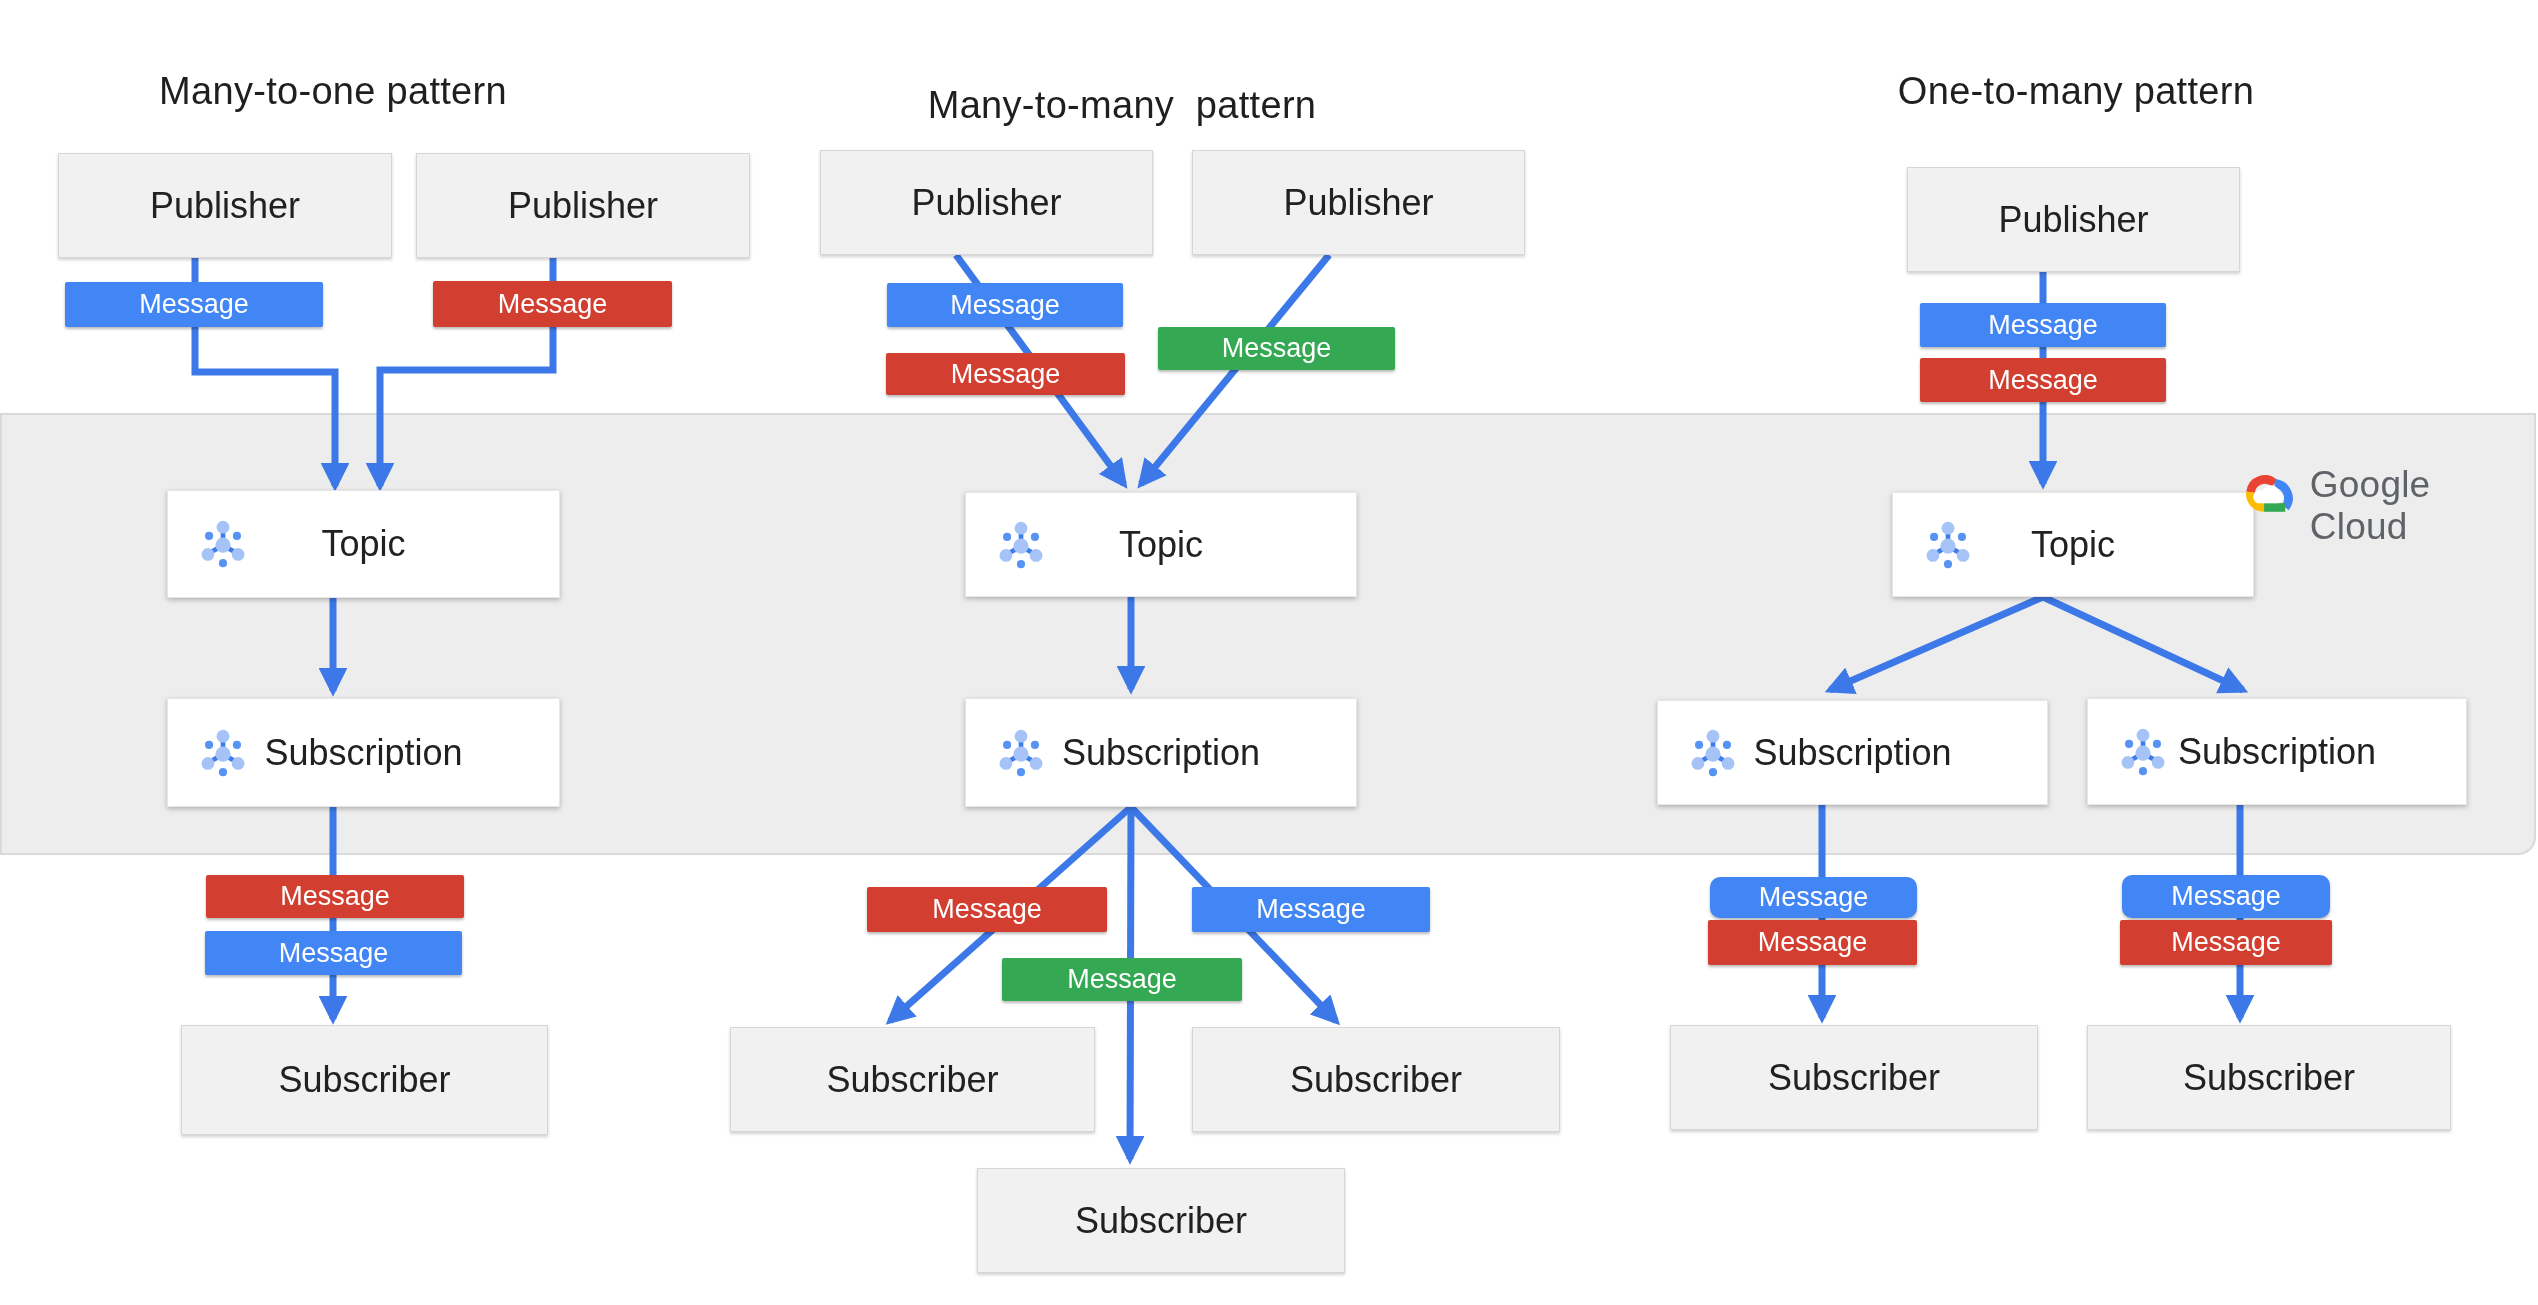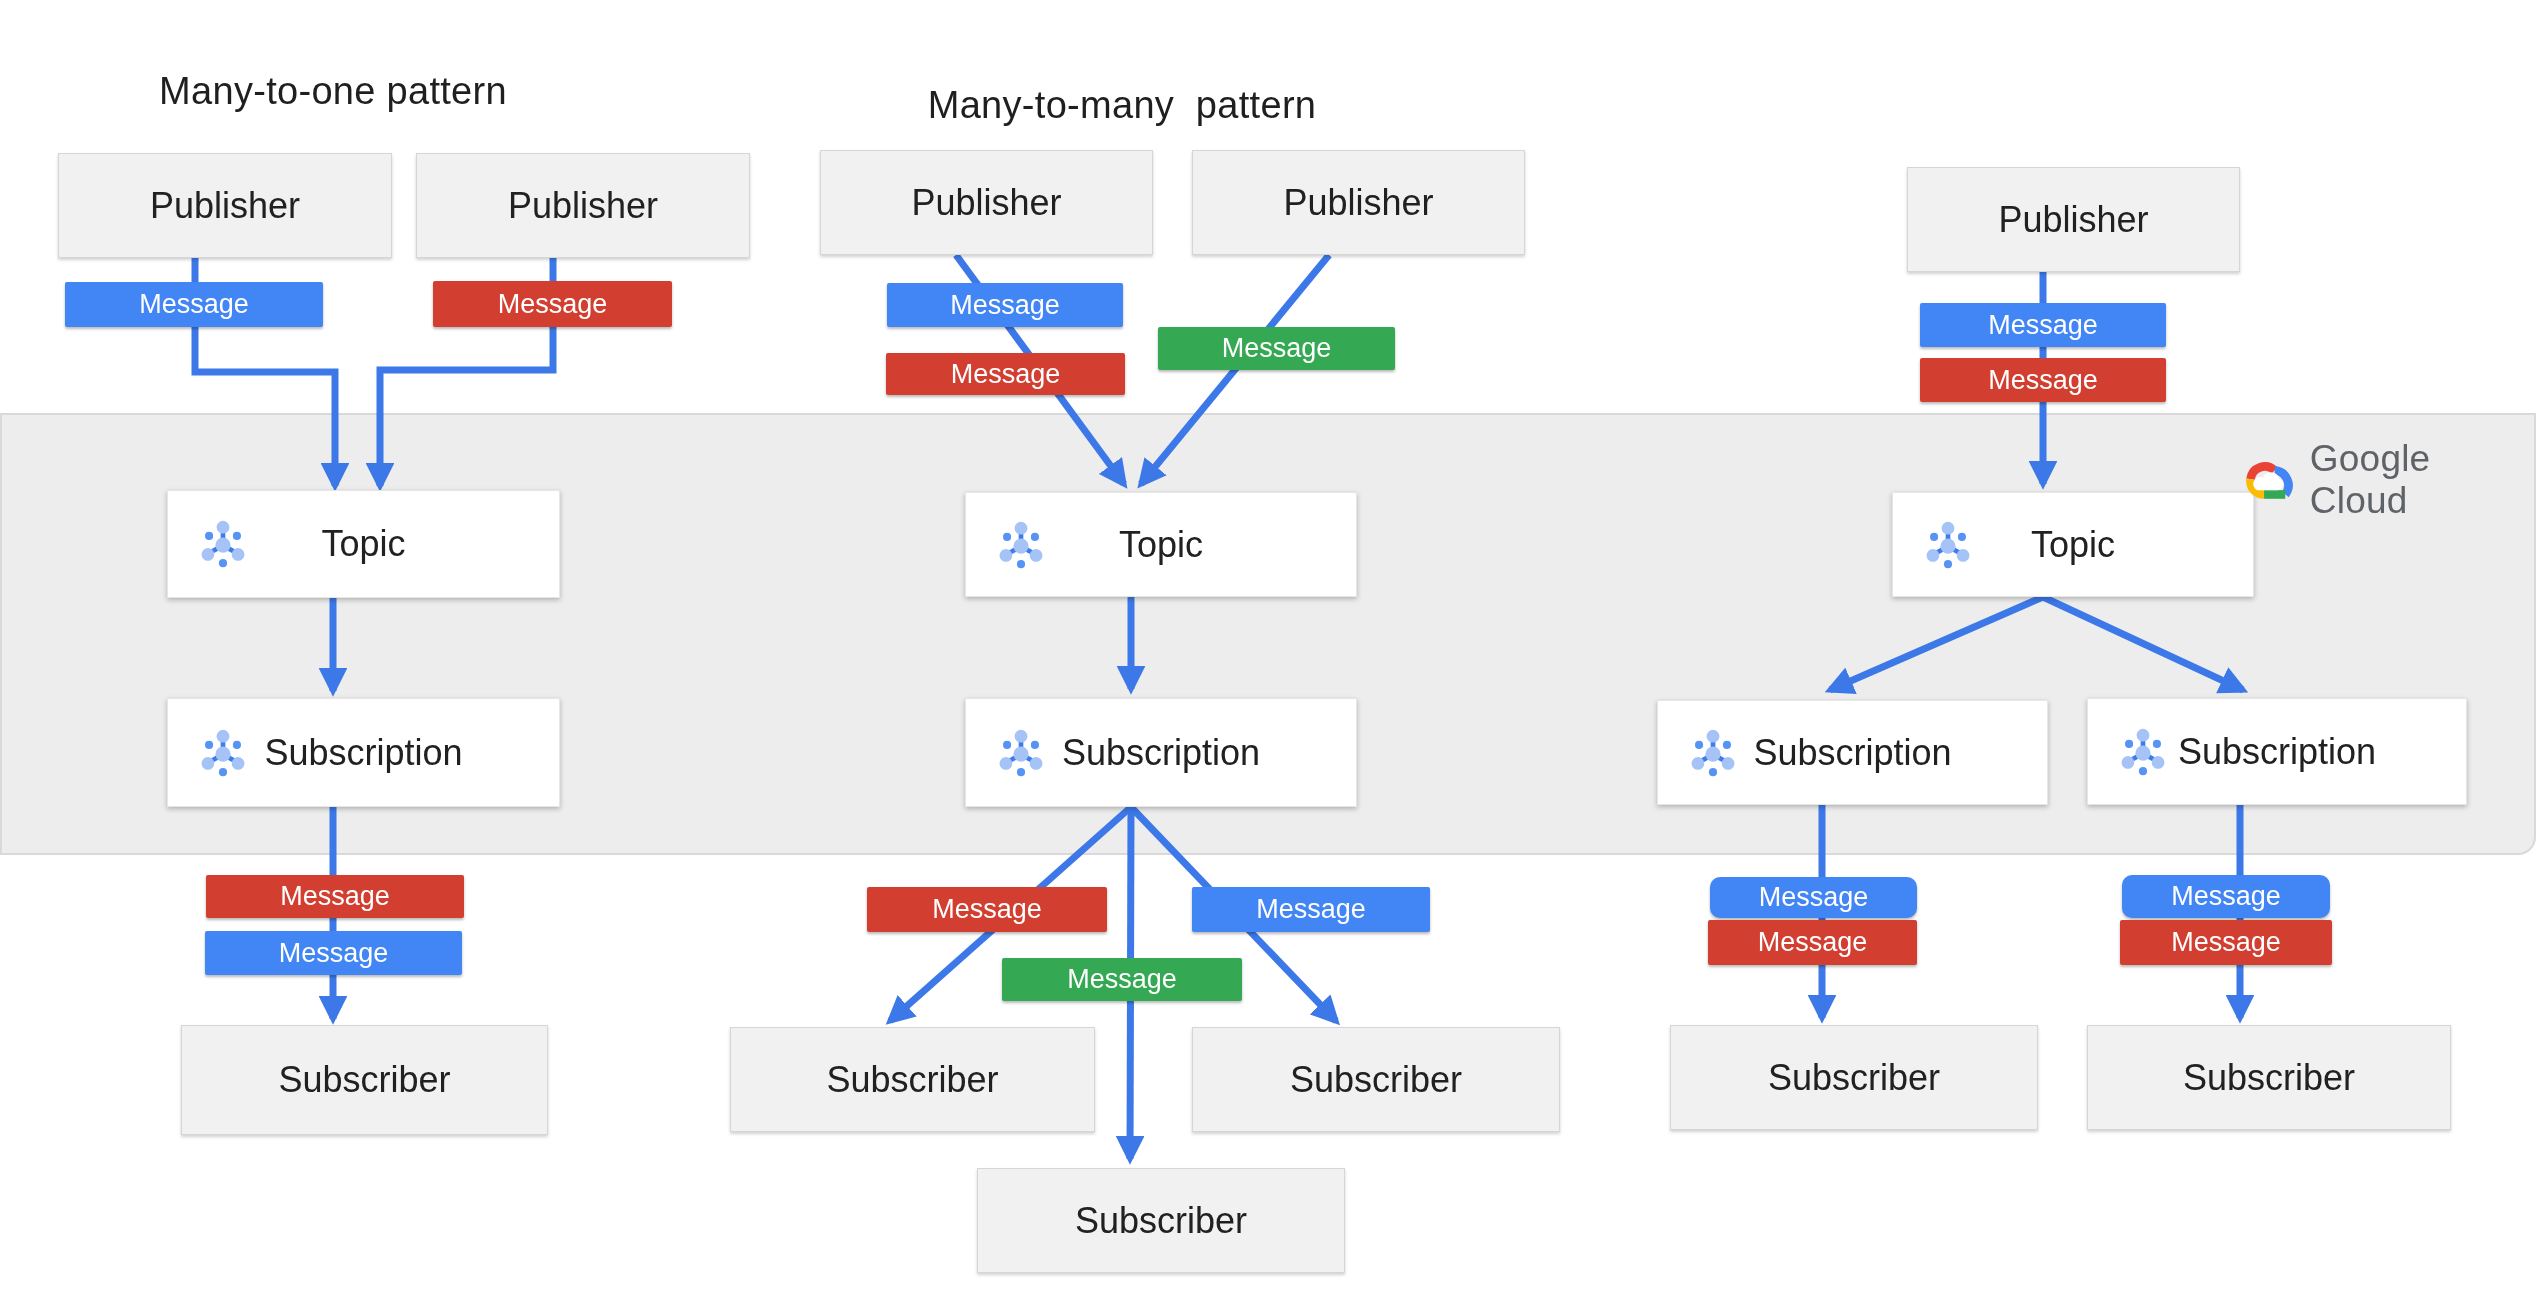--- a/index.html
+++ b/index.html
@@ -10,21 +10,21 @@
   .box.gray{background:#F1F1F2;border:1px solid #D6D6D6;box-shadow:0 2px 3px rgba(0,0,0,.18);}
   .box.white{background:#FFFFFF;border:1px solid #E6E6E6;box-shadow:0 2px 5px rgba(0,0,0,.25);}
   .box .hubicon{position:absolute;left:26px;top:50%;transform:translateY(-50%);}
   .badge{position:absolute;box-sizing:border-box;display:flex;align-items:center;justify-content:center;
          color:#fff;font-size:27px;box-shadow:0 2px 3px rgba(0,0,0,.28);}
   #arrowlayer{position:absolute;left:0;top:0;z-index:2;}
   .band{z-index:1;}
   .box,.badge{z-index:3;}
   .title{z-index:4;}
   #gcloud-logo{position:absolute;z-index:4;display:flex;align-items:center;gap:14px;}
-  #gcloud-logo .gtext{font-size:37px;letter-spacing:.2px;}
+  #gcloud-logo .gtext{font-size:37px;letter-spacing:.2px;margin-top:26px;}
 </style>
 </head>
 <body>
 
 <div id="stage" style="width: 2538px; height: 1305px;">
   <div class="band" style="left: 0px; top: 413px; width: 2536px; height: 442px; background: rgb(237, 237, 237); border: 2px solid rgb(217, 217, 217);"></div>
   <svg id="arrowlayer" width="2538" height="1305">
       <defs>
         <marker id="ah" viewBox="0 0 10 10" refX="8" refY="5" markerWidth="4.1" markerHeight="4.1" orient="auto">
           <path d="M0 0 L10 5 L0 10 z" fill="#3C78E7"></path>
@@ -51,20 +51,21 @@
       <path d="M13 22 A15 15 0 0 1 38 13" stroke="#EA4335" stroke-width="9" fill="none"></path>
       <path d="M38 13 A15.5 15.5 0 0 1 49 38" stroke="#4285F4" stroke-width="9" fill="none"></path>
       <path d="M49 38 L27 38" stroke="#34A853" stroke-width="9" fill="none"></path>
       <path d="M27 38 A14 14 0 0 1 13 22" stroke="#FBBC05" stroke-width="9" fill="none"></path>
       <path d="M20 33.5 h21 a6 6 0 0 0 2 -11.6 a9 9 0 0 0 -17 -1.4 a6.5 6.5 0 0 0 -6 13 z" fill="#ffffff"></path>
     </svg>
     <span class="gtext" style="color: rgb(95, 99, 104);">Google Cloud</span>
   </div>
 <div class="title" style="left: 333px; top: 70px; color: rgb(31, 31, 31);">Many-to-one pattern</div>
     <div class="title" style="left: 1122px; top: 84px; color: rgb(31, 31, 31);">Many-to-many  pattern</div>
+    <div class="title" style="left: 2076px; top: 70px; color: rgb(31, 31, 31);">One-to-many pattern</div>
     <div class="box gray" style="left: 28px; top: 153px; width: 334px; height: 105px; color: rgb(33, 33, 33);">
       <span>Publisher</span>
     </div>
     <div class="box gray" style="left: 386px; top: 153px; width: 334px; height: 105px; color: rgb(33, 33, 33);">
       <span>Publisher</span>
     </div>
     <div class="box gray" style="left: 790px; top: 150px; width: 333px; height: 105px; color: rgb(33, 33, 33);">
       <span>Publisher</span>
     </div>
     <div class="box gray" style="left: 1162px; top: 150px; width: 333px; height: 105px; color: rgb(33, 33, 33);">

